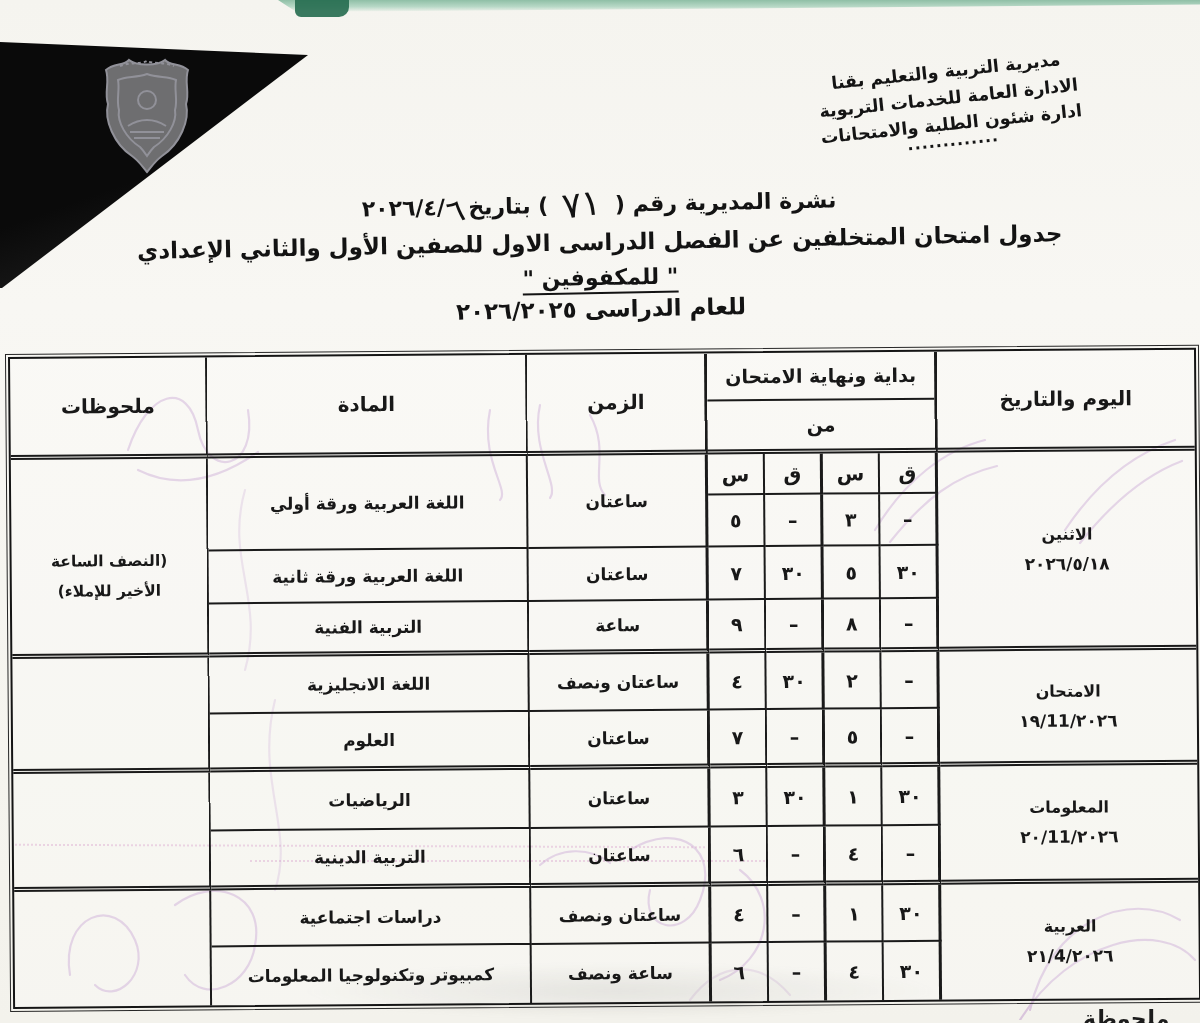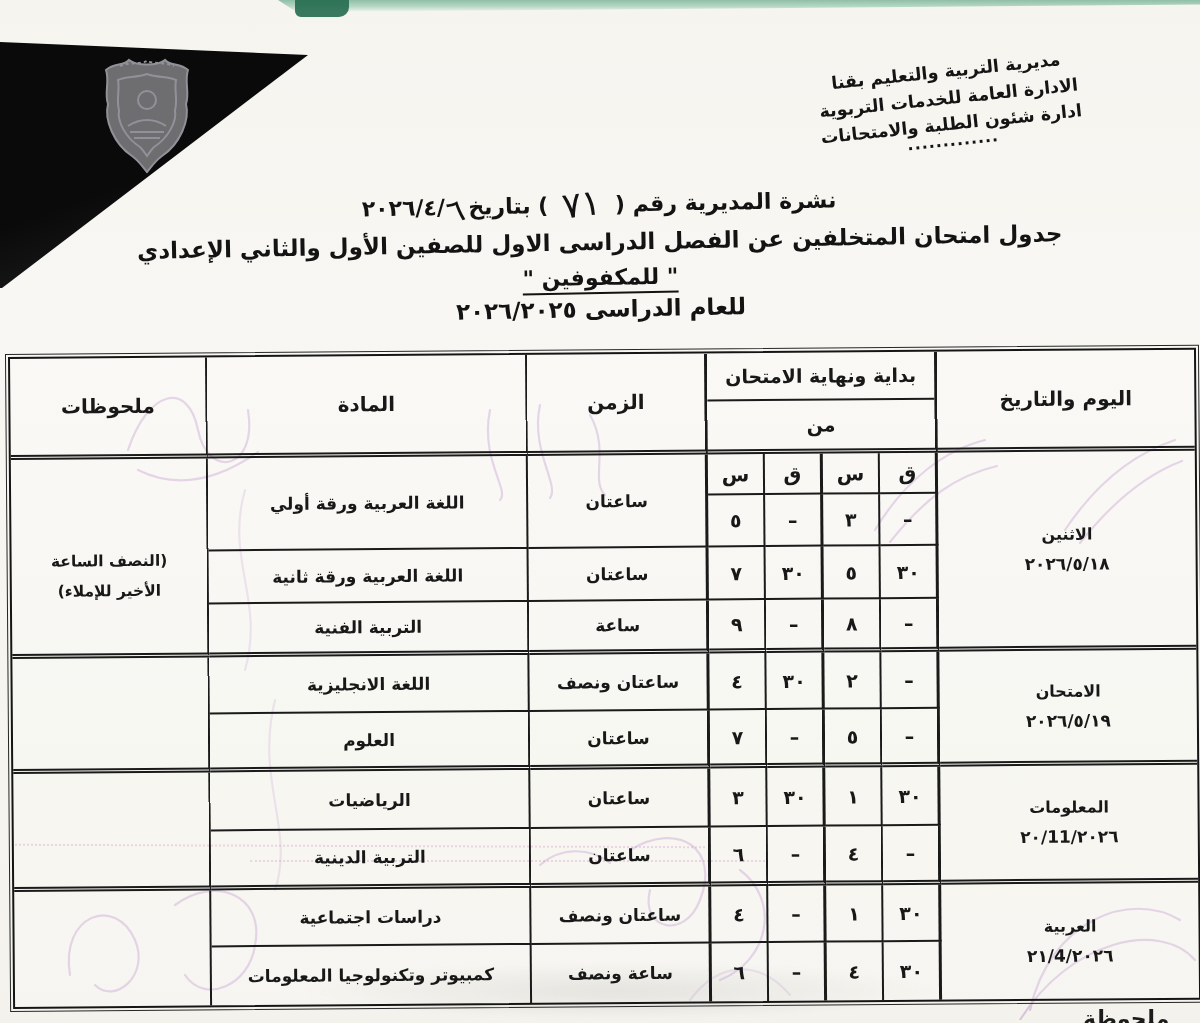--- a/index.html
+++ b/index.html
@@ -257,21 +257,21 @@
     <div class="c v nbb thickR" style="grid-column:5;grid-row:11">–</div>
     <div class="c v nbb" style="grid-column:6;grid-row:11">٤</div>
     <div class="c v nbb thickR" style="grid-column:7;grid-row:11">٣٠</div>
 
     <div class="c nbr dbl daycell" style="grid-column:8;grid-row:2/6">
       <span class="day-name">الاثنين</span>
       <span class="day-date">٢٠٢٦/٥/١٨</span>
     </div>
     <div class="c nbr dbl daycell" style="grid-column:8;grid-row:6/8">
       <span class="day-name">الامتحان</span>
-      <span class="day-date">٢٠٢٦/٥/١٩</span>
+      <span class="day-date">٢٠٢٦/11/١٩</span>
     </div>
     <div class="c nbr dbl daycell" style="grid-column:8;grid-row:8/10">
       <span class="day-name">المعلومات</span>
       <span class="day-date">٢٠٢٦/11/٢٠</span>
     </div>
     <div class="c nbr nbb daycell" style="grid-column:8;grid-row:10/12">
       <span class="day-name">العربية</span>
       <span class="day-date">٢٠٢٦/4/٢١</span>
     </div>
 

